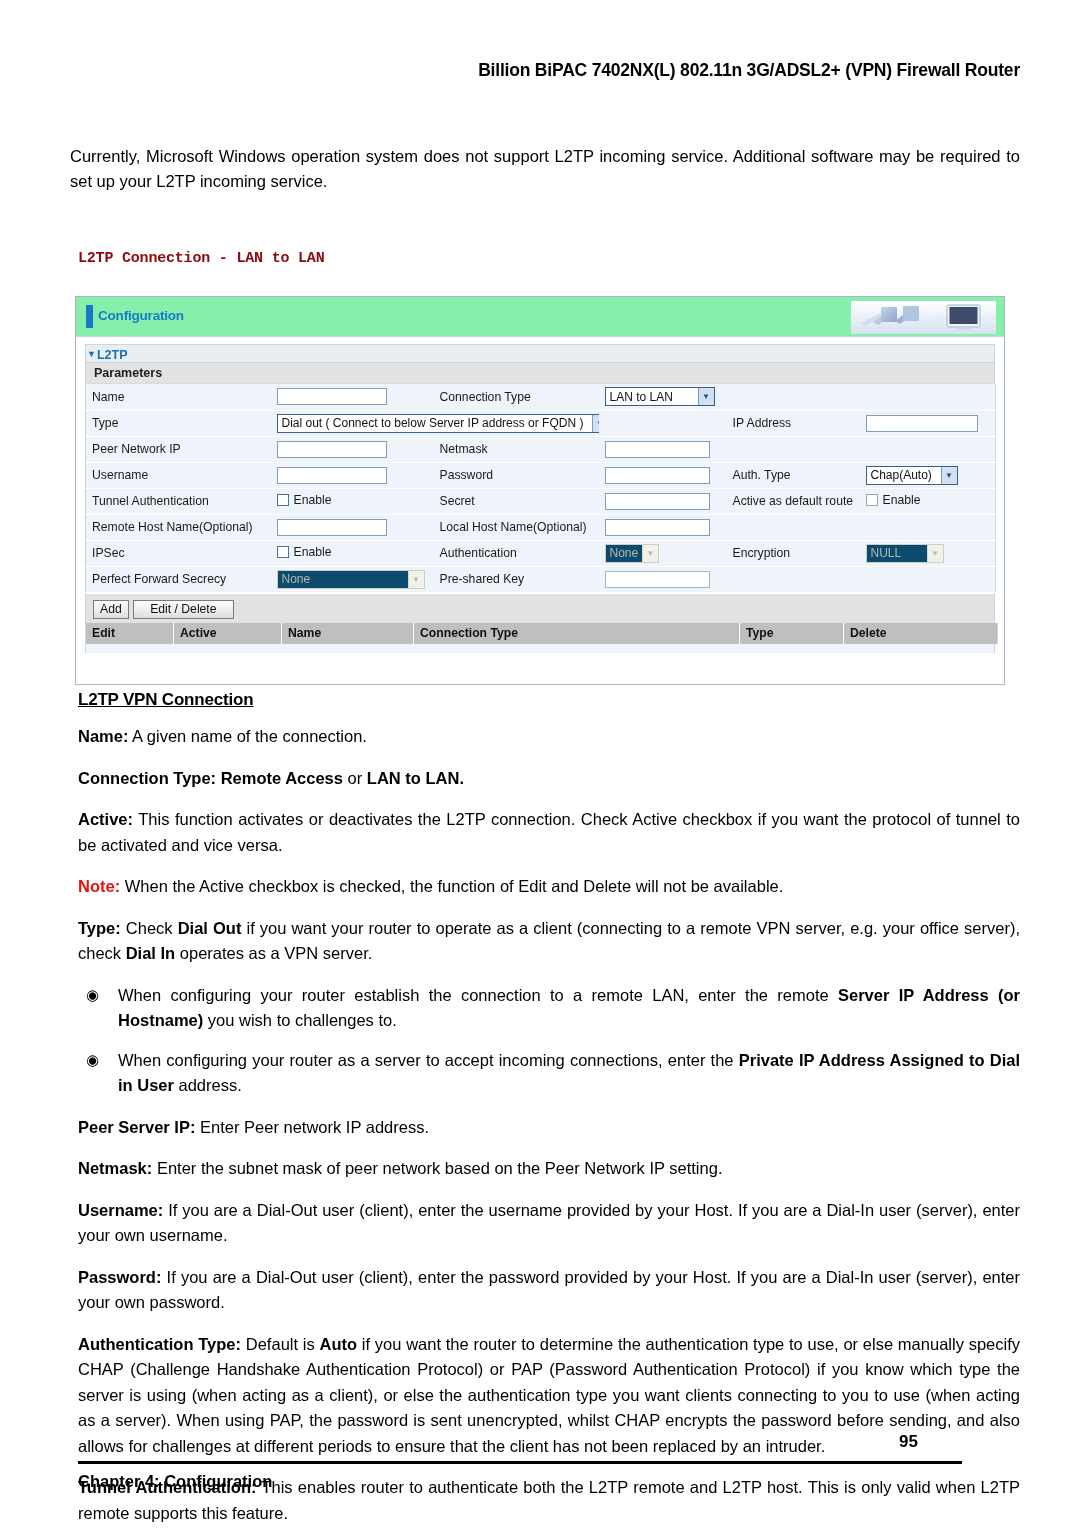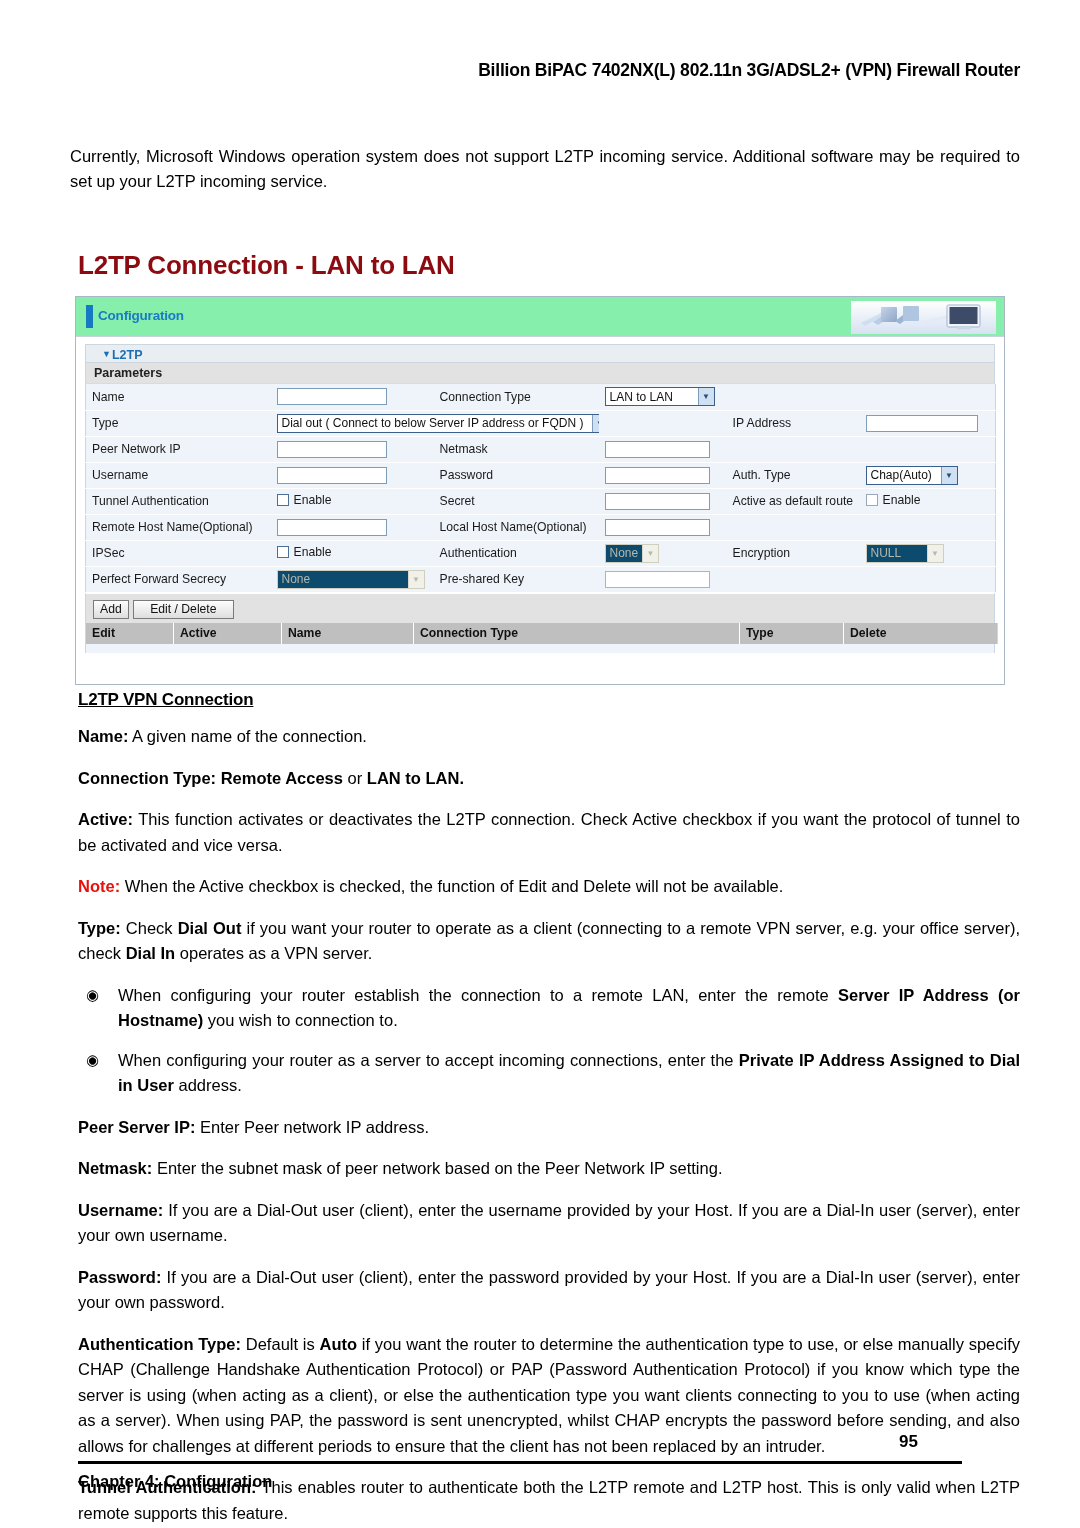--- a/index.html
+++ b/index.html
@@ -32,22 +32,23 @@
   
   .intro {
     position: absolute; left: 70px; top: 144px; width: 950px;
     font-size: 16.5px; line-height: 25px;
     text-align: justify; text-justify: inter-word;
   }
 
   
   .section-title {
     position: absolute; left: 78px; top: 250px;
-    font-size: 26px; font-weight: bold; color: #8c0b10;
+    font-size: 15px; font-weight: bold; color: #8c0b10;
     letter-spacing: -0.2px;
+    font-family: Liberation Mono, monospace;
   }
 
   
   .ui-shot {
     position: absolute; left: 75px; top: 296px; width: 930px; height: 389px;
     background: #ffffff;
     border: 1px solid #a9b7c6;
   }
   .ui-titlebar {
     position: relative; height: 40px;
@@ -69,21 +70,21 @@
     background: linear-gradient(180deg, #ffffff 0%, #eef3fa 35%, #dde7f4 100%);
   }
   .ui-hero svg { display: block; }
 
   .ui-body { padding: 7px 9px 0 9px; }
 
   .panel-head {
     height: 19px; background: #e9eef3;
     border: 1px solid #ccd6e0;
     font-size: 12.5px; color: #1b6fb5; font-weight: bold;
-    padding-left: 16px; line-height: 18px;
+    padding-left: 1px; line-height: 18px;
   }
   .panel-head .caret { font-size: 9px; vertical-align: 2px; margin-right: 1px; }
 
   .panel-sub {
     height: 21px; background: #e2e2e2;
     border-left: 1px solid #ccd6e0; border-right: 1px solid #ccd6e0;
     border-bottom: 1px solid #d4dde6;
     font-size: 12.5px; font-weight: bold; color: #222;
     padding-left: 8px; line-height: 20px;
   }
@@ -476,21 +477,21 @@
     <p class="para nj"><b>Connection Type: Remote Access</b><span> or </span><b>LAN to LAN.</b></p>
 
     <p class="para"><b>Active:</b><span> This function activates or deactivates the L2TP connection.   Check Active checkbox if you want the protocol of tunnel to be activated and vice versa.</span></p>
 
     <p class="para nj"><b class="red">Note:</b><span> When the Active checkbox is checked, the function of Edit and Delete will not be available.</span></p>
 
     <p class="para"><b>Type:</b><span> Check </span><b>Dial Out</b><span> if you want your router to operate as a client (connecting to a remote VPN server, e.g. your office server), check </span><b>Dial In</b><span> operates as a VPN server.</span></p>
 
     <ul class="bullets">
       <li>
-        <span class="bull">◉</span><span>When configuring your router establish the connection to a remote LAN, enter the remote </span><b>Server IP Address (or Hostname)</b><span> you wish to connection to.</span>
+        <span class="bull">◉</span><span>When configuring your router establish the connection to a remote LAN, enter the remote </span><b>Server IP Address (or Hostname)</b><span> you wish to challenges to.</span>
       </li>
       <li>
         <span class="bull">◉</span><span>When configuring your router as a server to accept incoming connections, enter the </span><b>Private IP Address Assigned to Dial in User</b><span> address.</span>
       </li>
     </ul>
 
     <p class="para nj"><b>Peer Server IP:</b><span> Enter Peer network IP address.</span></p>
 
     <p class="para nj"><b>Netmask:</b><span> Enter the subnet mask of peer network based on the Peer Network IP setting.</span></p>
 

